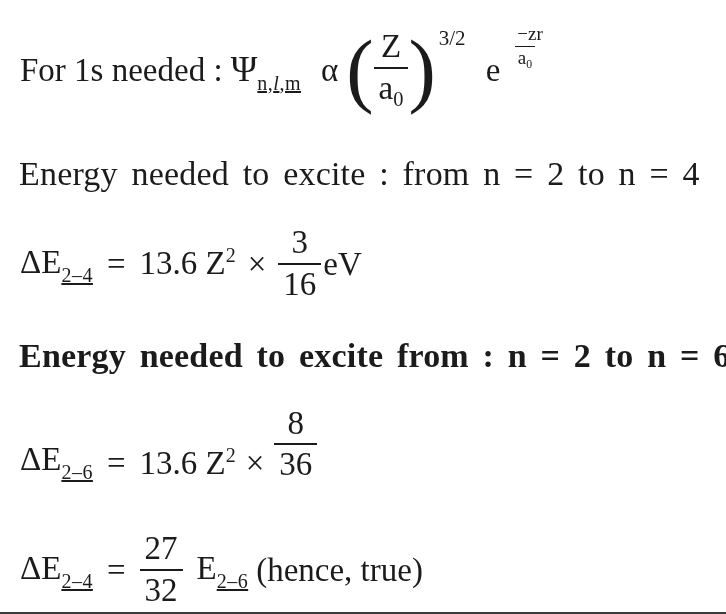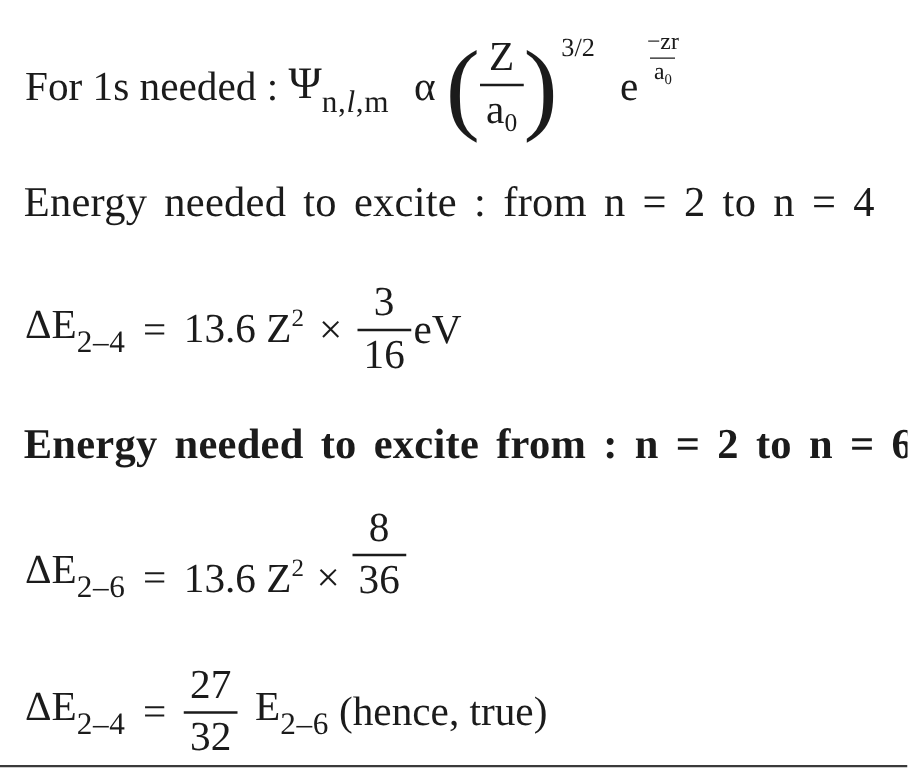--- a/index.html
+++ b/index.html
@@ -12,34 +12,34 @@
   
   .textline {
     position:absolute; font-size:34px; white-space:pre;
     word-spacing:5px; letter-spacing:0.2px;
   }
   
   .mline {
     position:absolute; display:flex; align-items:center;
     font-size:33px; white-space:pre;
   }
-  .msub { font-size:25px; vertical-align:-0.45em; line-height:1; letter-spacing:0.5px; }
+  .msub { font-size:20px; vertical-align:-0.45em; line-height:1; letter-spacing:0.5px;text-decoration:underline; }
   .msup { font-size:20px; vertical-align:0.62em; line-height:1; }
   .tinysub { font-size:0.62em; vertical-align:-0.35em; line-height:1; }
   .ital { font-style:italic; }
   .frac { display:inline-flex; flex-direction:column; align-items:center; line-height:1.02; text-align:center; }
   .frac .fnum { padding:0 5px 3px 5px; }
   .frac .fden { border-top:2px solid #1b1b1b; padding:3px 5px 0 5px; }
   .bigparen { font-size:82px; line-height:76px; font-weight:400; }
   .powsup { font-size:21px; align-self:flex-start; margin:4px 0 0 3px; }
   .expfrac {
     display:inline-flex; flex-direction:column; align-items:center;
     font-size:19px; line-height:1.08; align-self:flex-start; margin:2px 0 0 4px;
   }
-  .expfrac .efnum { padding:0 3px 1px 3px; }
+  .expfrac .efnum { padding:0 3px 1px 3px;margin-left:10px; }
   .expfrac .efden { border-top:1.5px solid #1b1b1b; padding:1px 3px 0 3px; }
   .gap-s  { margin-left:8px; }
   .gap-m  { margin-left:14px; }
   .gap-l  { margin-left:20px; }
   .eqsign { margin:0 14px; }
   .times  { margin:0 12px; }
   .bottom-edge {
     position:absolute; left:0; bottom:0; width:100%; height:2px;
     background:#3a3a3a;
   }
@@ -60,21 +60,21 @@
     </span>
     <span class="bigparen">)</span>
     <span class="powsup">3/2</span>
     <span class="gap-l">e</span>
     <span class="expfrac">
       <span class="efnum">−zr</span>
       <span class="efden"><span>a</span><sub class="tinysub">0</sub></span>
     </span>
   </div>
 
-  <div class="textline" style="top:144px; left:19px;">Energy needed to excite : from n = 2 to n = 4</div>
+  <div class="textline" style="top:155px; left:19px;">Energy needed to excite : from n = 2 to n = 4</div>
 
   <div class="mline" style="top:228px; left:20px; height:72px;">
     <span><span>ΔE</span><sub class="msub">2–4</sub></span>
     <span class="eqsign">=</span>
     <span><span>13.6 Z</span><sup class="msup">2</sup></span>
     <span class="times">×</span>
     <span class="frac">
       <span class="fnum">3</span>
       <span class="fden">16</span>
     </span>

